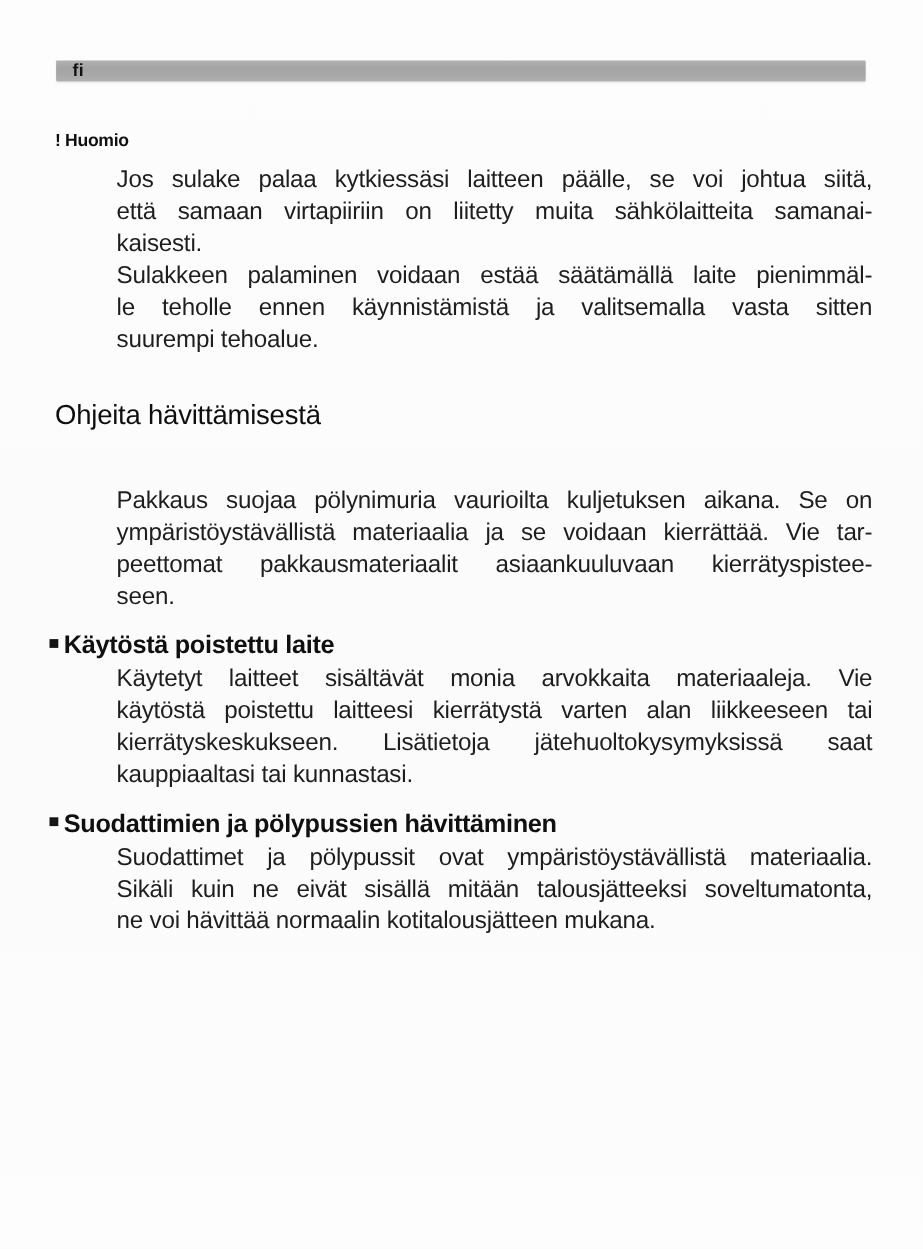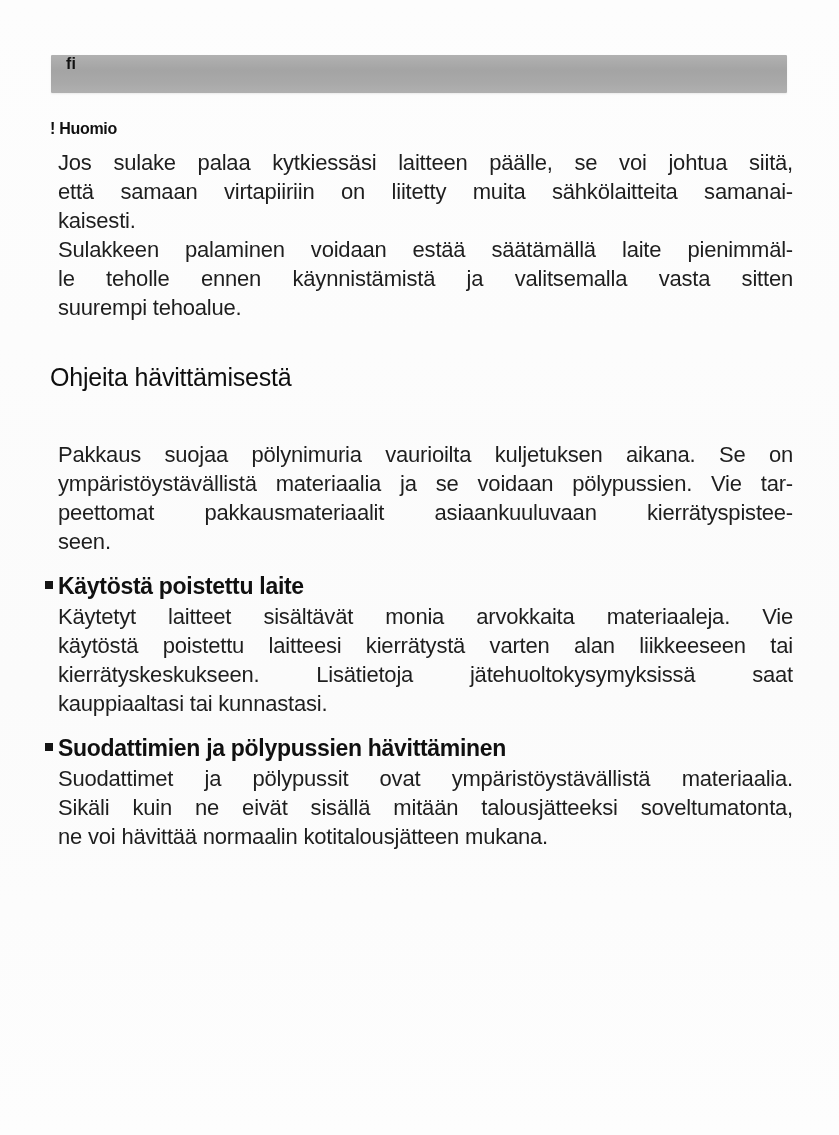--- a/index.html
+++ b/index.html
@@ -19,26 +19,26 @@
     width: 839px;
     height: 1135px;
     background: linear-gradient(180deg, #fdfdfd 0%, #fbfbfb 60%, #fdfdfd 100%);
   }
   
   .lang-bar {
     position: absolute;
     left: 51px;
     top: 55px;
     width: 736px;
-    height: 38px;
+    height: 19px;
     background: linear-gradient(180deg, #b1b1b1 0%, #a4a4a4 40%, #a9a9a9 75%, #b0b0b0 100%);
     border-radius: 1px;
     box-shadow: 0 1px 2px rgba(0,0,0,0.08);
     display: flex;
-    align-items: flex-start;
+    align-items: flex-end;
   }
   .lang-code {
     font-size: 16px;
     font-weight: bold;
     color: #111;
     margin-left: 15px;
     letter-spacing: 0.2px;
   }
   .content {
     position: absolute;
@@ -49,20 +49,21 @@
   .note-title {
     margin: 0 0 6px -2px;
     font-size: 16px;
     font-weight: bold;
     color: #101010;
     letter-spacing: -0.3px;
     line-height: 26px;
   }
   .para {
     padding-left: 6px;
+    margin-left: 48px;
   }
   .line {
     font-size: 22px;
     line-height: 29px;
     letter-spacing: -0.2px;
     text-align: justify;
     text-align-last: justify;
     color: #1e1e1e;
     white-space: normal;
   }
@@ -126,21 +127,21 @@
           <div class="line">le teholle ennen käynnistämistä ja valitsemalla vasta sitten</div>
           <div class="line para-end">suurempi tehoalue.</div>
         </div>
     </section>
 
     <h2 class="disposal-heading">Ohjeita hävittämisestä</h2>
 
     <section class="bullet-item">
       <div class="para">
           <div class="line">Pakkaus suojaa pölynimuria vaurioilta kuljetuksen aikana. Se on</div>
-          <div class="line">ympäristöystävällistä materiaalia ja se voidaan pölypussien. Vie tar-</div>
+          <div class="line">ympäristöystävällistä materiaalia ja se voidaan kierrättää. Vie tar-</div>
           <div class="line">peettomat pakkausmateriaalit asiaankuuluvaan kierrätyspistee-</div>
           <div class="line para-end">seen.</div>
         </div>
     </section>
 
     <section class="bullet-item">
       <div class="bullet-title">
         <span class="bullet-glyph"></span>
         <span>Käytöstä poistettu laite</span>
       </div>

